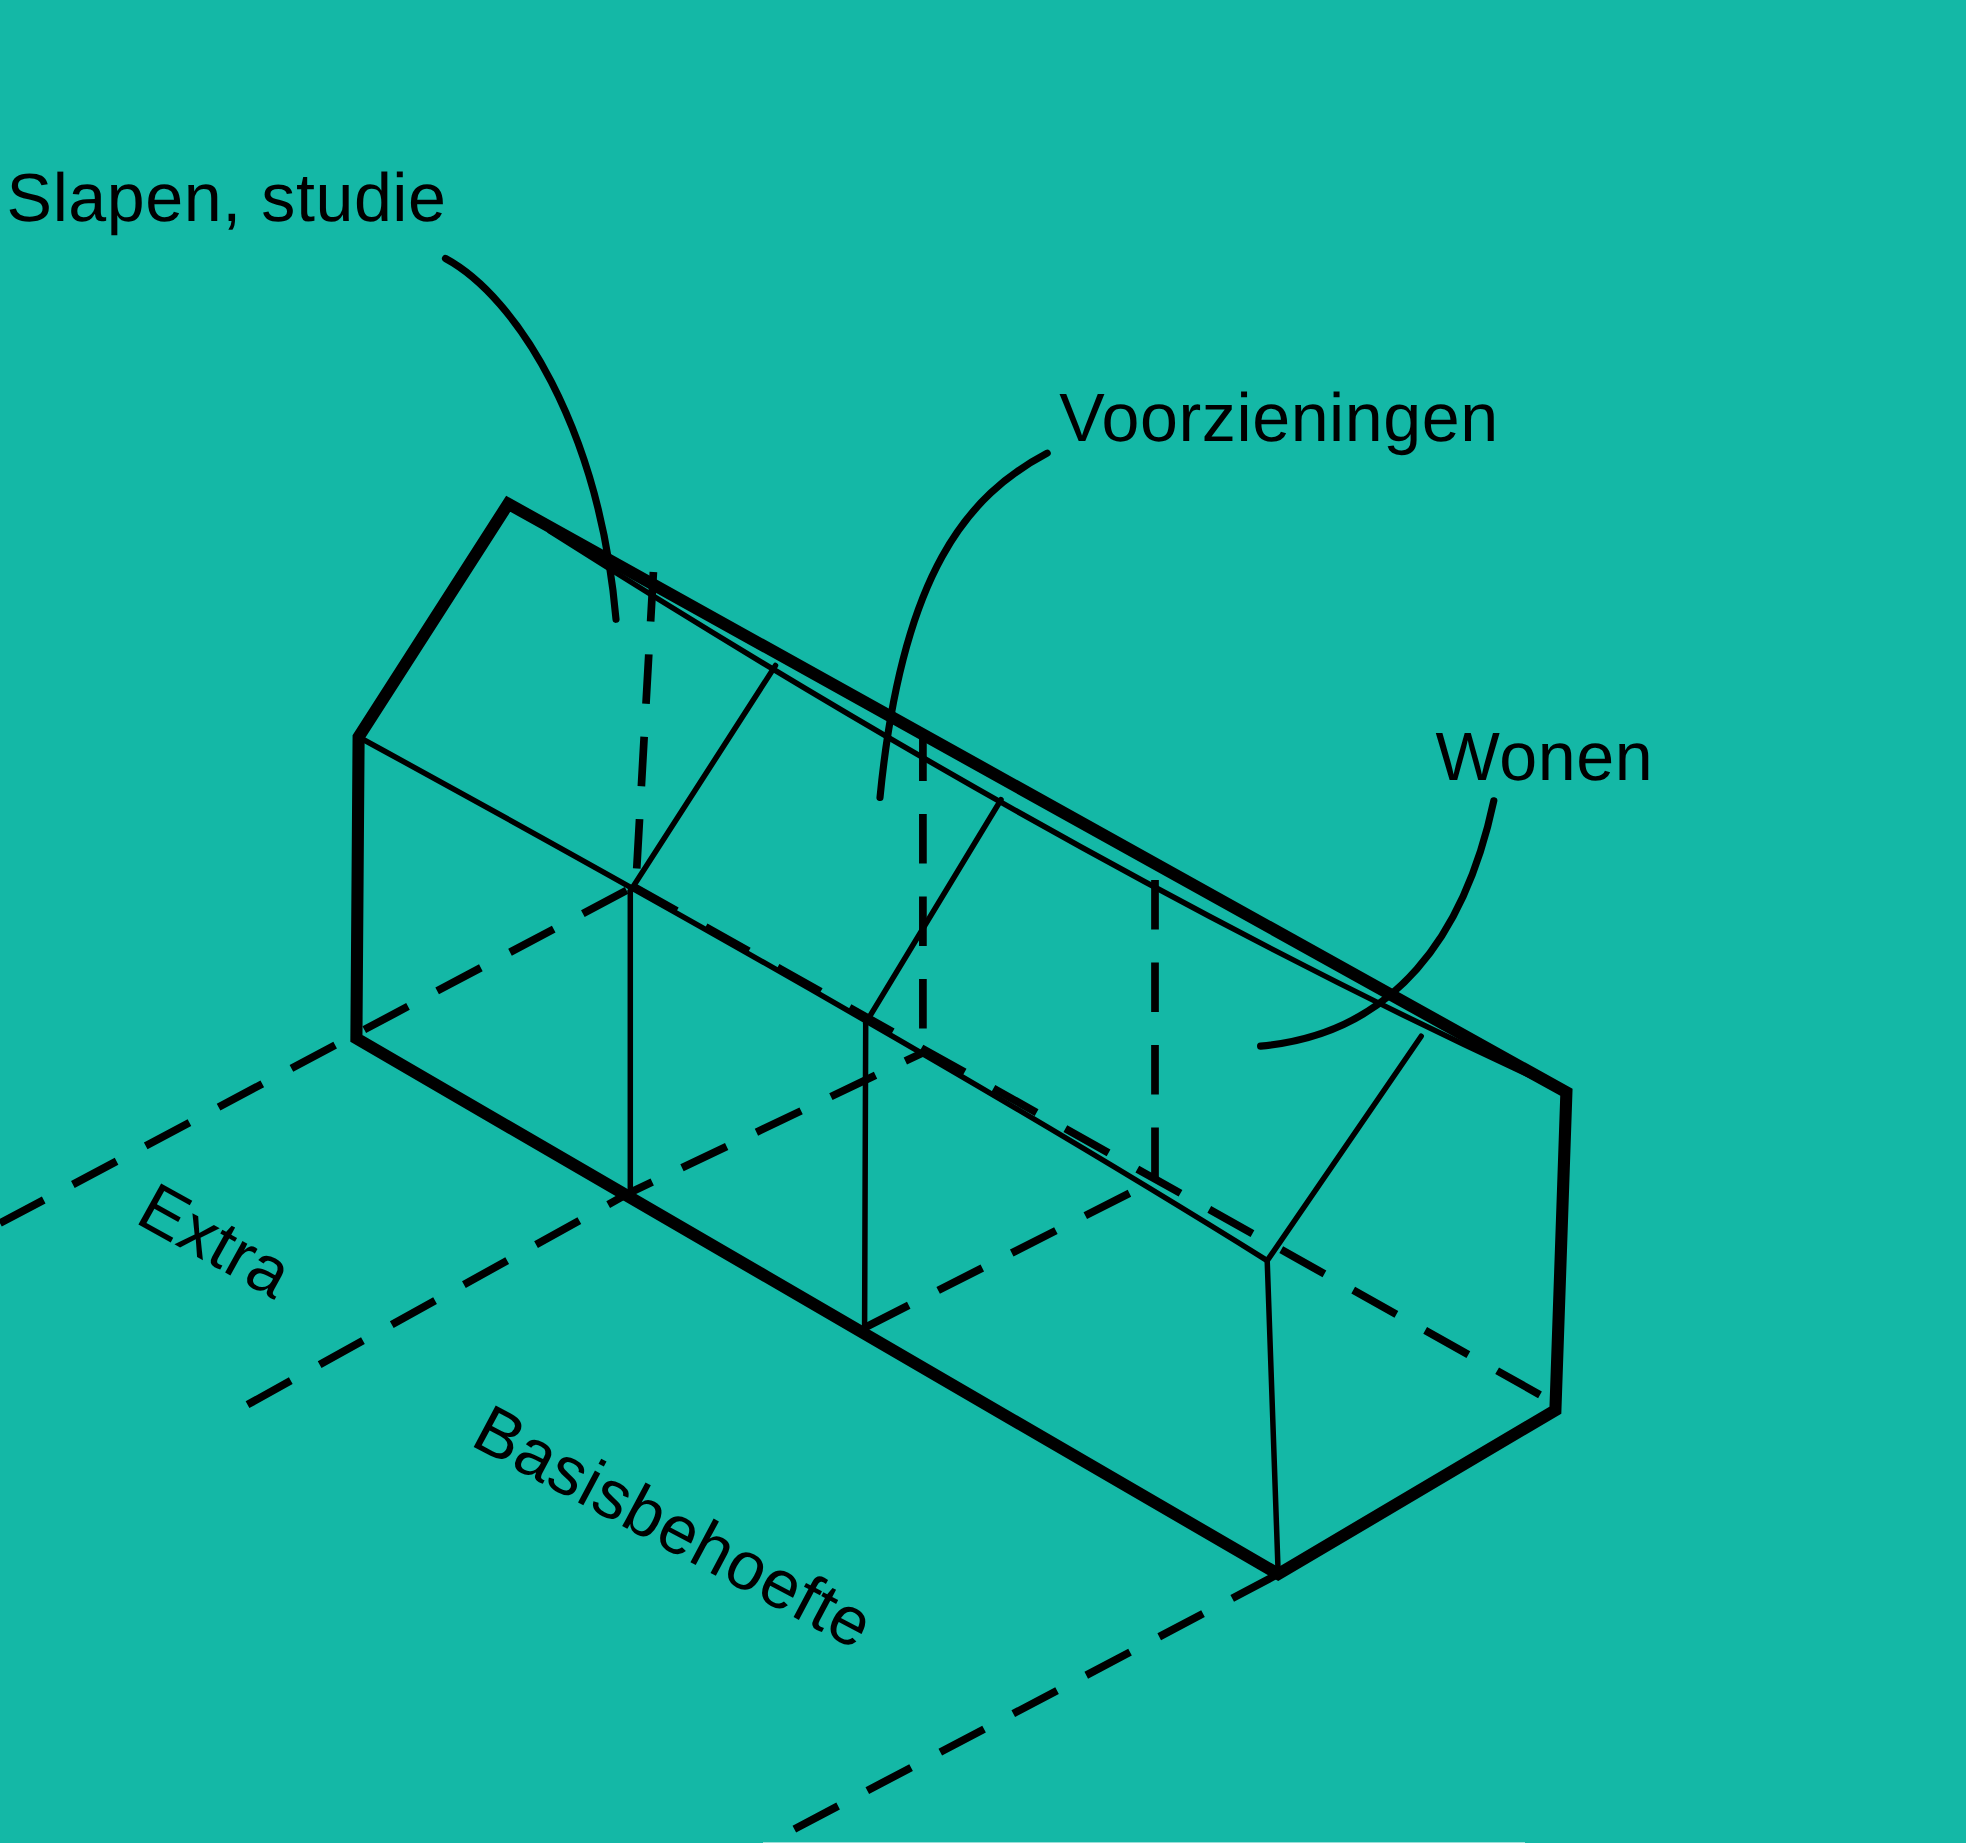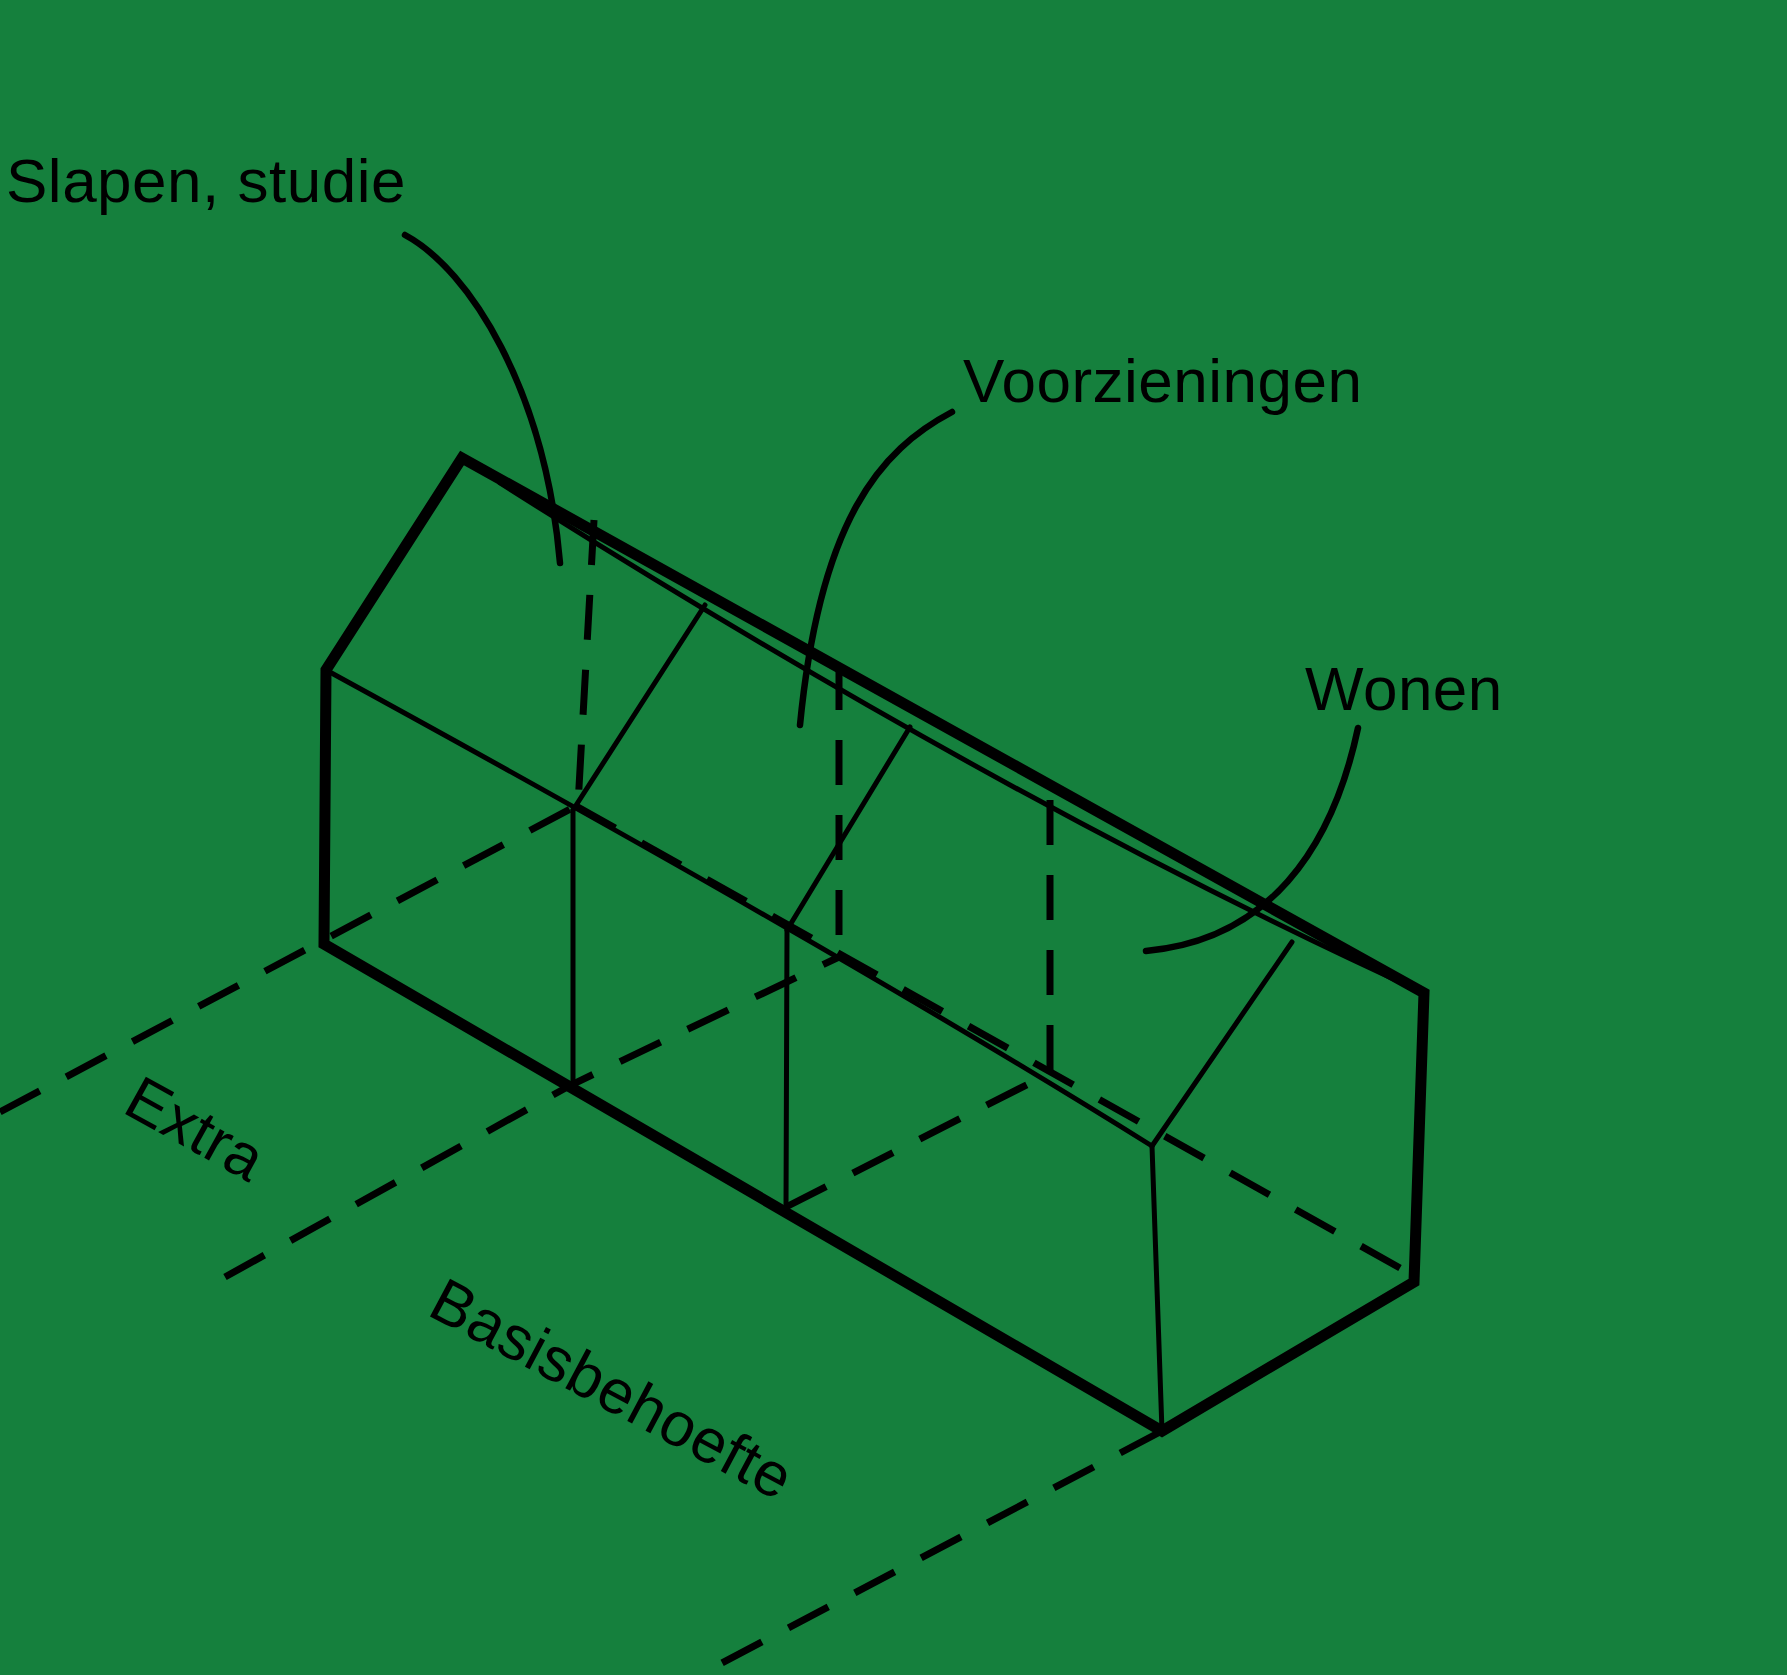--- a/index.html
+++ b/index.html
@@ -4,21 +4,21 @@
 <style>
   html, body {
     margin: 0;
     padding: 0;
     background: #ffffff;
   }
   .stage {
     position: relative;
     width: 1787px;
     height: 1675px;
-    background: #15803d;
+    background: #14b8a6;
     overflow: hidden;
     font-family: "Liberation Sans", sans-serif;
   }
   .stage svg {
     position: absolute;
     left: 0;
     top: 0;
     width: 1787px;
     height: 1675px;
   }

